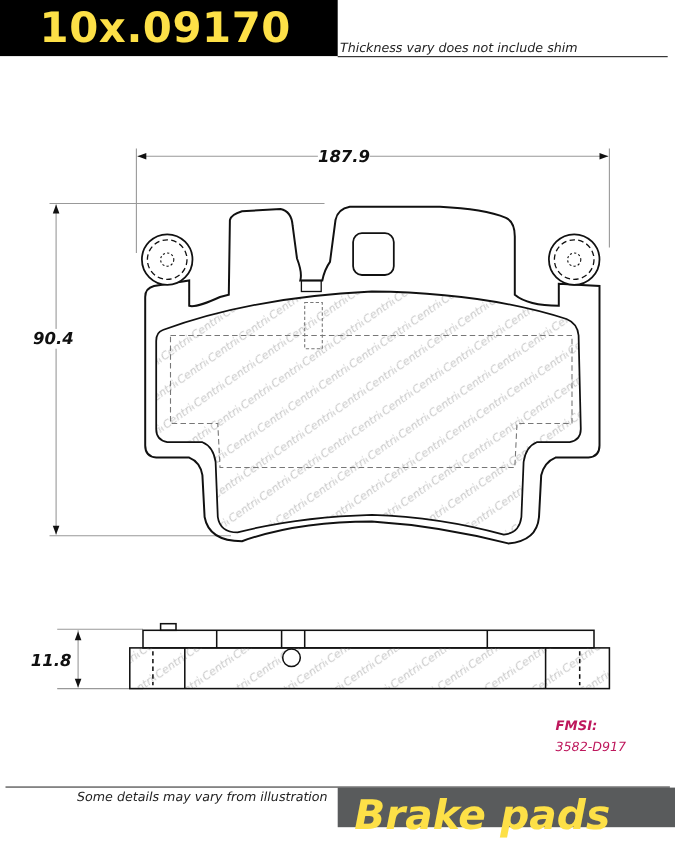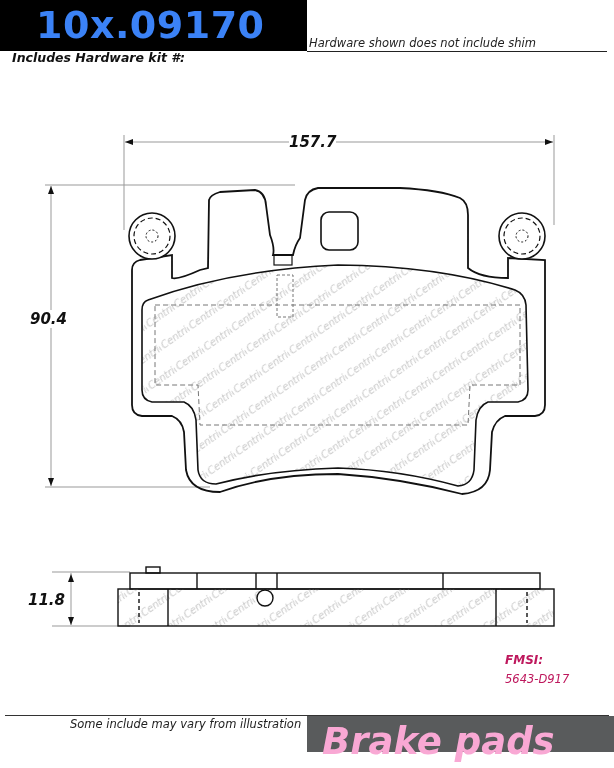--- a/index.html
+++ b/index.html
@@ -1,40 +1,39 @@
 <!DOCTYPE html>
 <html><head>
   <meta charset="utf-8">
   <style>
     html, body { margin:0; padding:0; background:#fff; }
     body { width:614px; height:768px; position:relative; overflow:hidden; font-family:"DejaVu Sans", sans-serif; }
-    .title-box { position:absolute; left:0; top:0; width:307px; height:51px; background:#000; color:#3b82f6; }
+    .title-box { position:absolute; left:0; top:0; width:307px; height:51px; background:#000; color:#fde047; }
     .title-text { position:absolute; left:36px; top:0; font-family:"DejaVu Sans", sans-serif; font-weight:bold; font-size:38px; line-height:51px; letter-spacing:0.5px; }
     .thickness-note { position:absolute; left:309px; top:36px; font-size:11.5px; font-style:italic; color:#222; white-space:nowrap; }
     .top-rule { position:absolute; left:307px; top:51px; width:300px; height:1px; background:#222; }
     .hw-label { position:absolute; left:12px; top:51px; font-size:12.5px; font-weight:bold; font-style:italic; line-height:13px; color:#111; }
     .fmsi { position:absolute; left:505px; top:651px; font-size:12px; font-weight:bold; font-style:italic; color:#be185d; line-height:19px; }
     .fmsi .code { font-weight:normal; font-size:11.5px; }
     .bottom-rule { position:absolute; left:5px; top:715px; width:604px; height:1px; background:#333; }
     .vary-note { position:absolute; left:70px; top:717px; font-size:11.5px; font-style:italic; color:#222; white-space:nowrap; }
-    .brand-box { position:absolute; left:307px; top:716px; width:307px; height:36px; background:#595b5c; color:#f9a8d4; }
+    .brand-box { position:absolute; left:307px; top:716px; width:307px; height:36px; background:#595b5c; color:#fde047; }
     .brand-text { position:absolute; left:15px; top:2px; font-family:"DejaVu Sans", sans-serif; font-weight:bold; font-style:italic; font-size:37px; line-height:48px; }
     svg.drawing { position:absolute; left:0; top:0; }
     .dim { position:absolute; font-size:15px; font-weight:bold; font-style:italic; color:#111; background:#fff; }
   </style>
 </head>
 <body>
 
 <div class="title-box">
   <span class="title-text">10x.09170</span>
 </div>
-<span class="thickness-note">Hardware shown does not include shim</span>
+<span class="thickness-note">Thickness vary does not include shim</span>
 <div class="top-rule"></div>
 <div class="hw-label">
-  <div>Includes Hardware kit #:</div>
 </div>
 
 <svg class="drawing" width="614" height="768" viewBox="0 0 614 768">
   <defs>
     <pattern id="wm" width="34" height="26" patternUnits="userSpaceOnUse" patternTransform="rotate(-35)">
       <text x="2" y="16" font-size="10" font-style="italic" fill="#c8c8c8" font-family="DejaVu Sans, sans-serif">Centric</text>
     </pattern>
   </defs>
 
   <g stroke="#999" stroke-width="1" fill="none">
@@ -84,26 +83,26 @@
     <line x1="443" y1="573" x2="443" y2="589"></line>
     <rect x="118" y="589" width="436" height="37" fill="url(#wm)"></rect>
     <line x1="168" y1="589" x2="168" y2="626"></line>
     <line x1="496" y1="589" x2="496" y2="626"></line>
     <line x1="139" y1="592" x2="139" y2="623" stroke-dasharray="4,3"></line>
     <line x1="527" y1="592" x2="527" y2="623" stroke-dasharray="4,3"></line>
     <circle cx="265" cy="598" r="8" fill="#fff"></circle>
   </g>
 </svg>
 
-<span class="dim" style="left:289px;top:133px;">157.7</span>
-<span class="dim" style="left:30px;top:310px;">90.4</span>
+<span class="dim" style="left:289px;top:133px;">187.9</span>
+<span class="dim" style="left:30px;top:299px;">90.4</span>
 <span class="dim" style="left:28px;top:591px;">11.8</span>
 
 <div class="fmsi">
   <div>FMSI:</div>
-  <div class="code">5643-D917</div>
+  <div class="code">3582-D917</div>
 </div>
 
 <div class="bottom-rule"></div>
-<span class="vary-note">Some include may vary from illustration</span>
+<span class="vary-note">Some details may vary from illustration</span>
 <div class="brand-box">
   <span class="brand-text">Brake pads</span>
 </div>
 
 </body></html>

